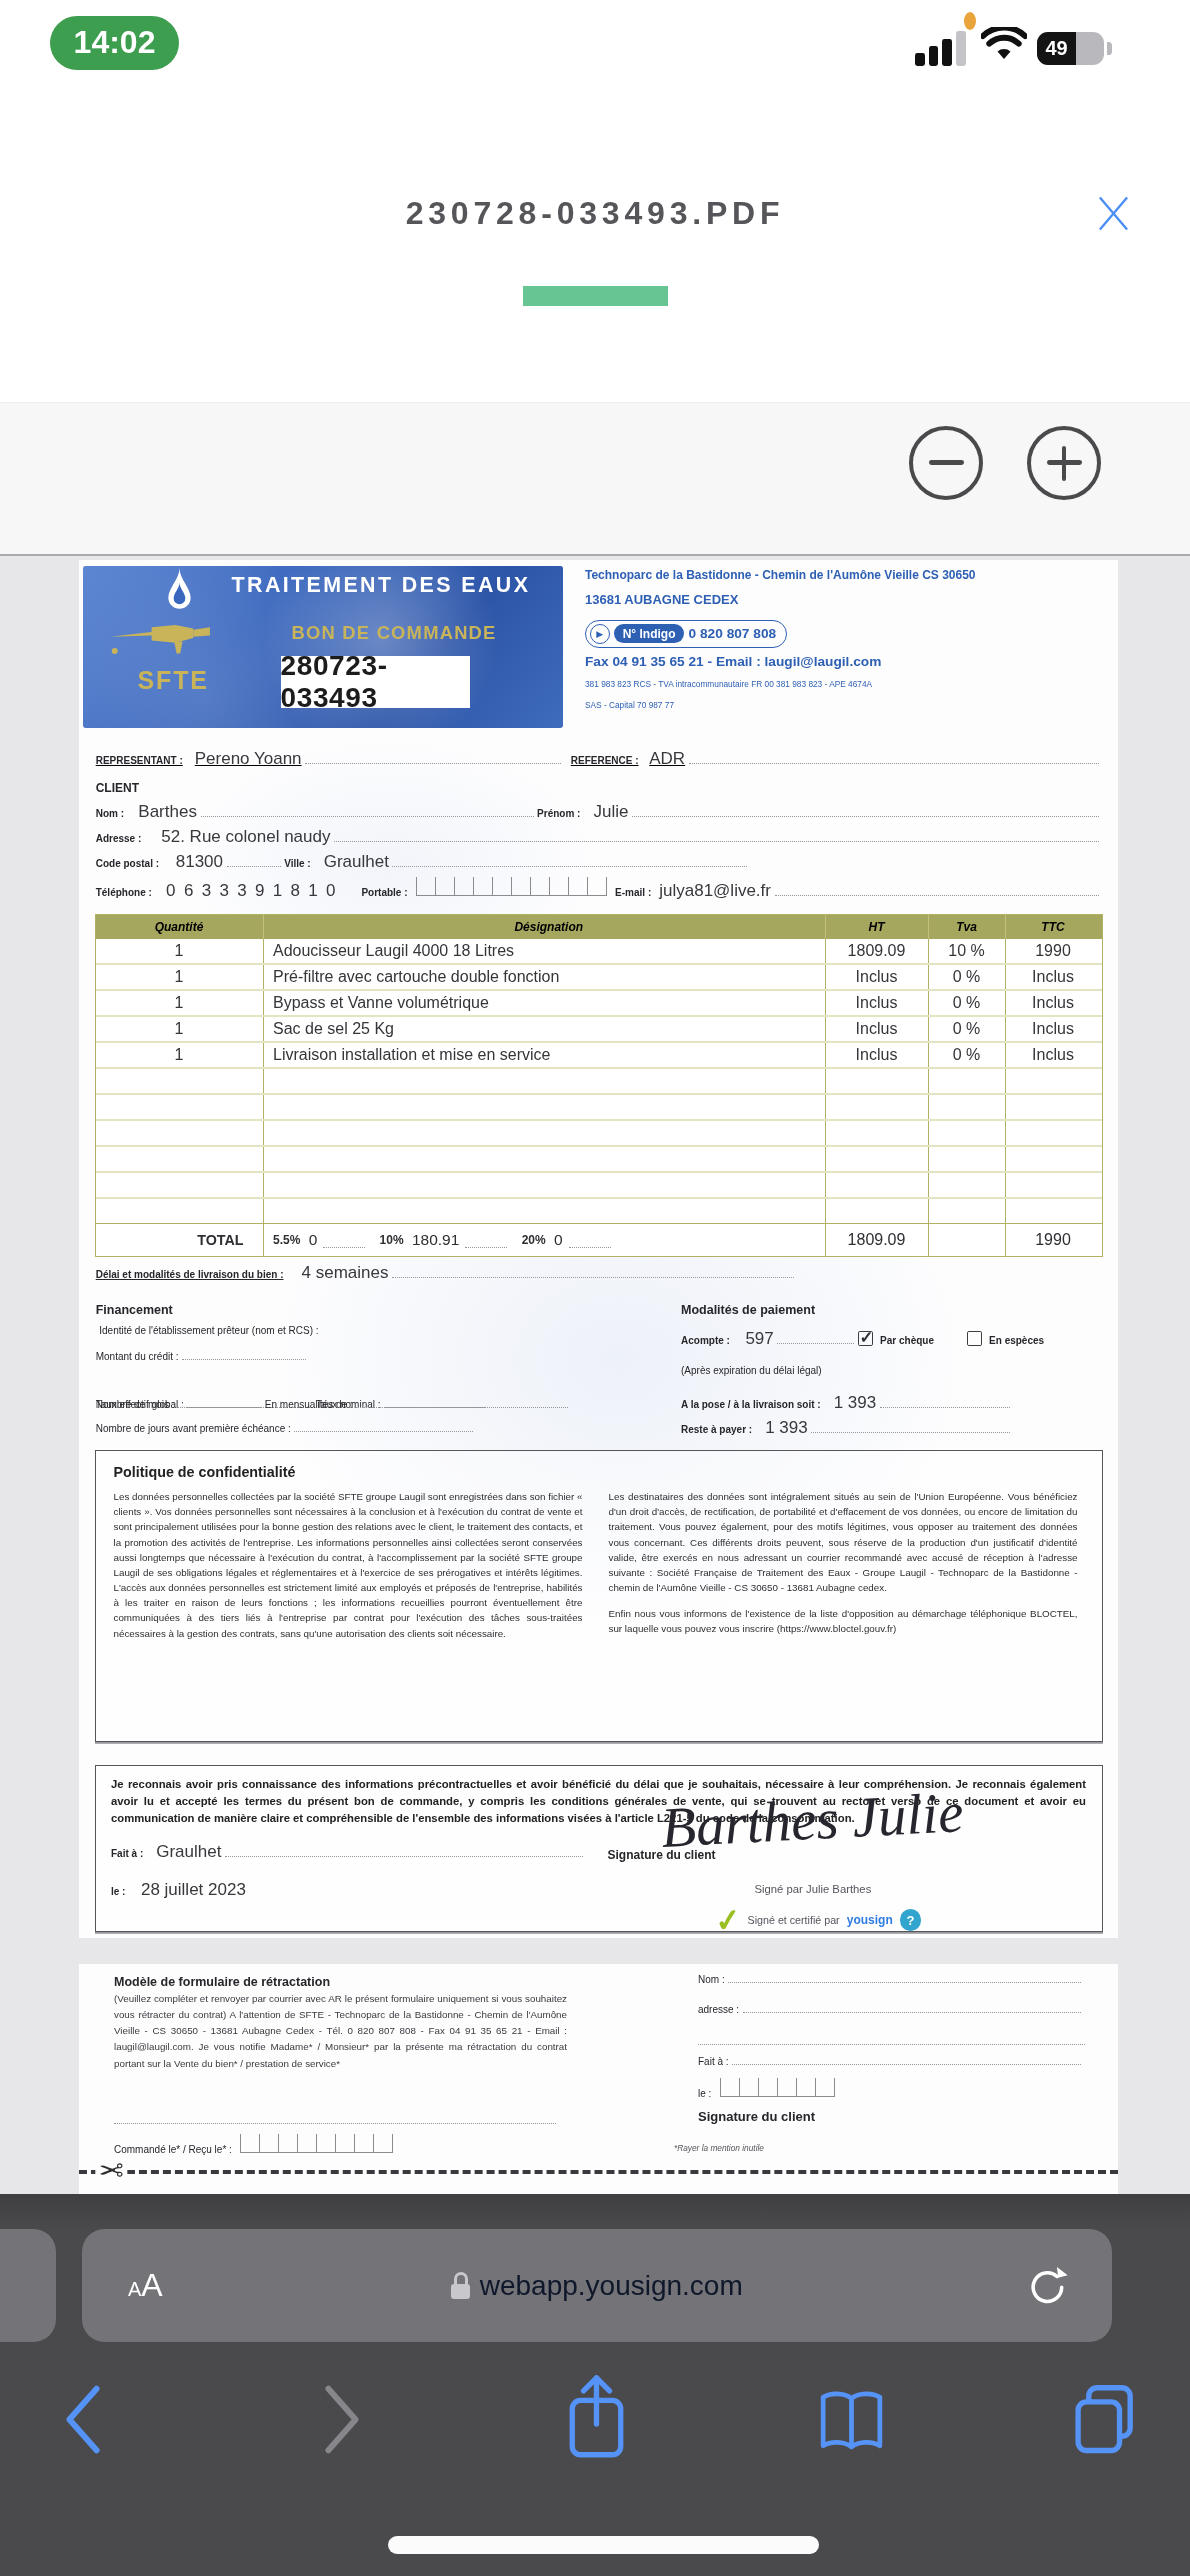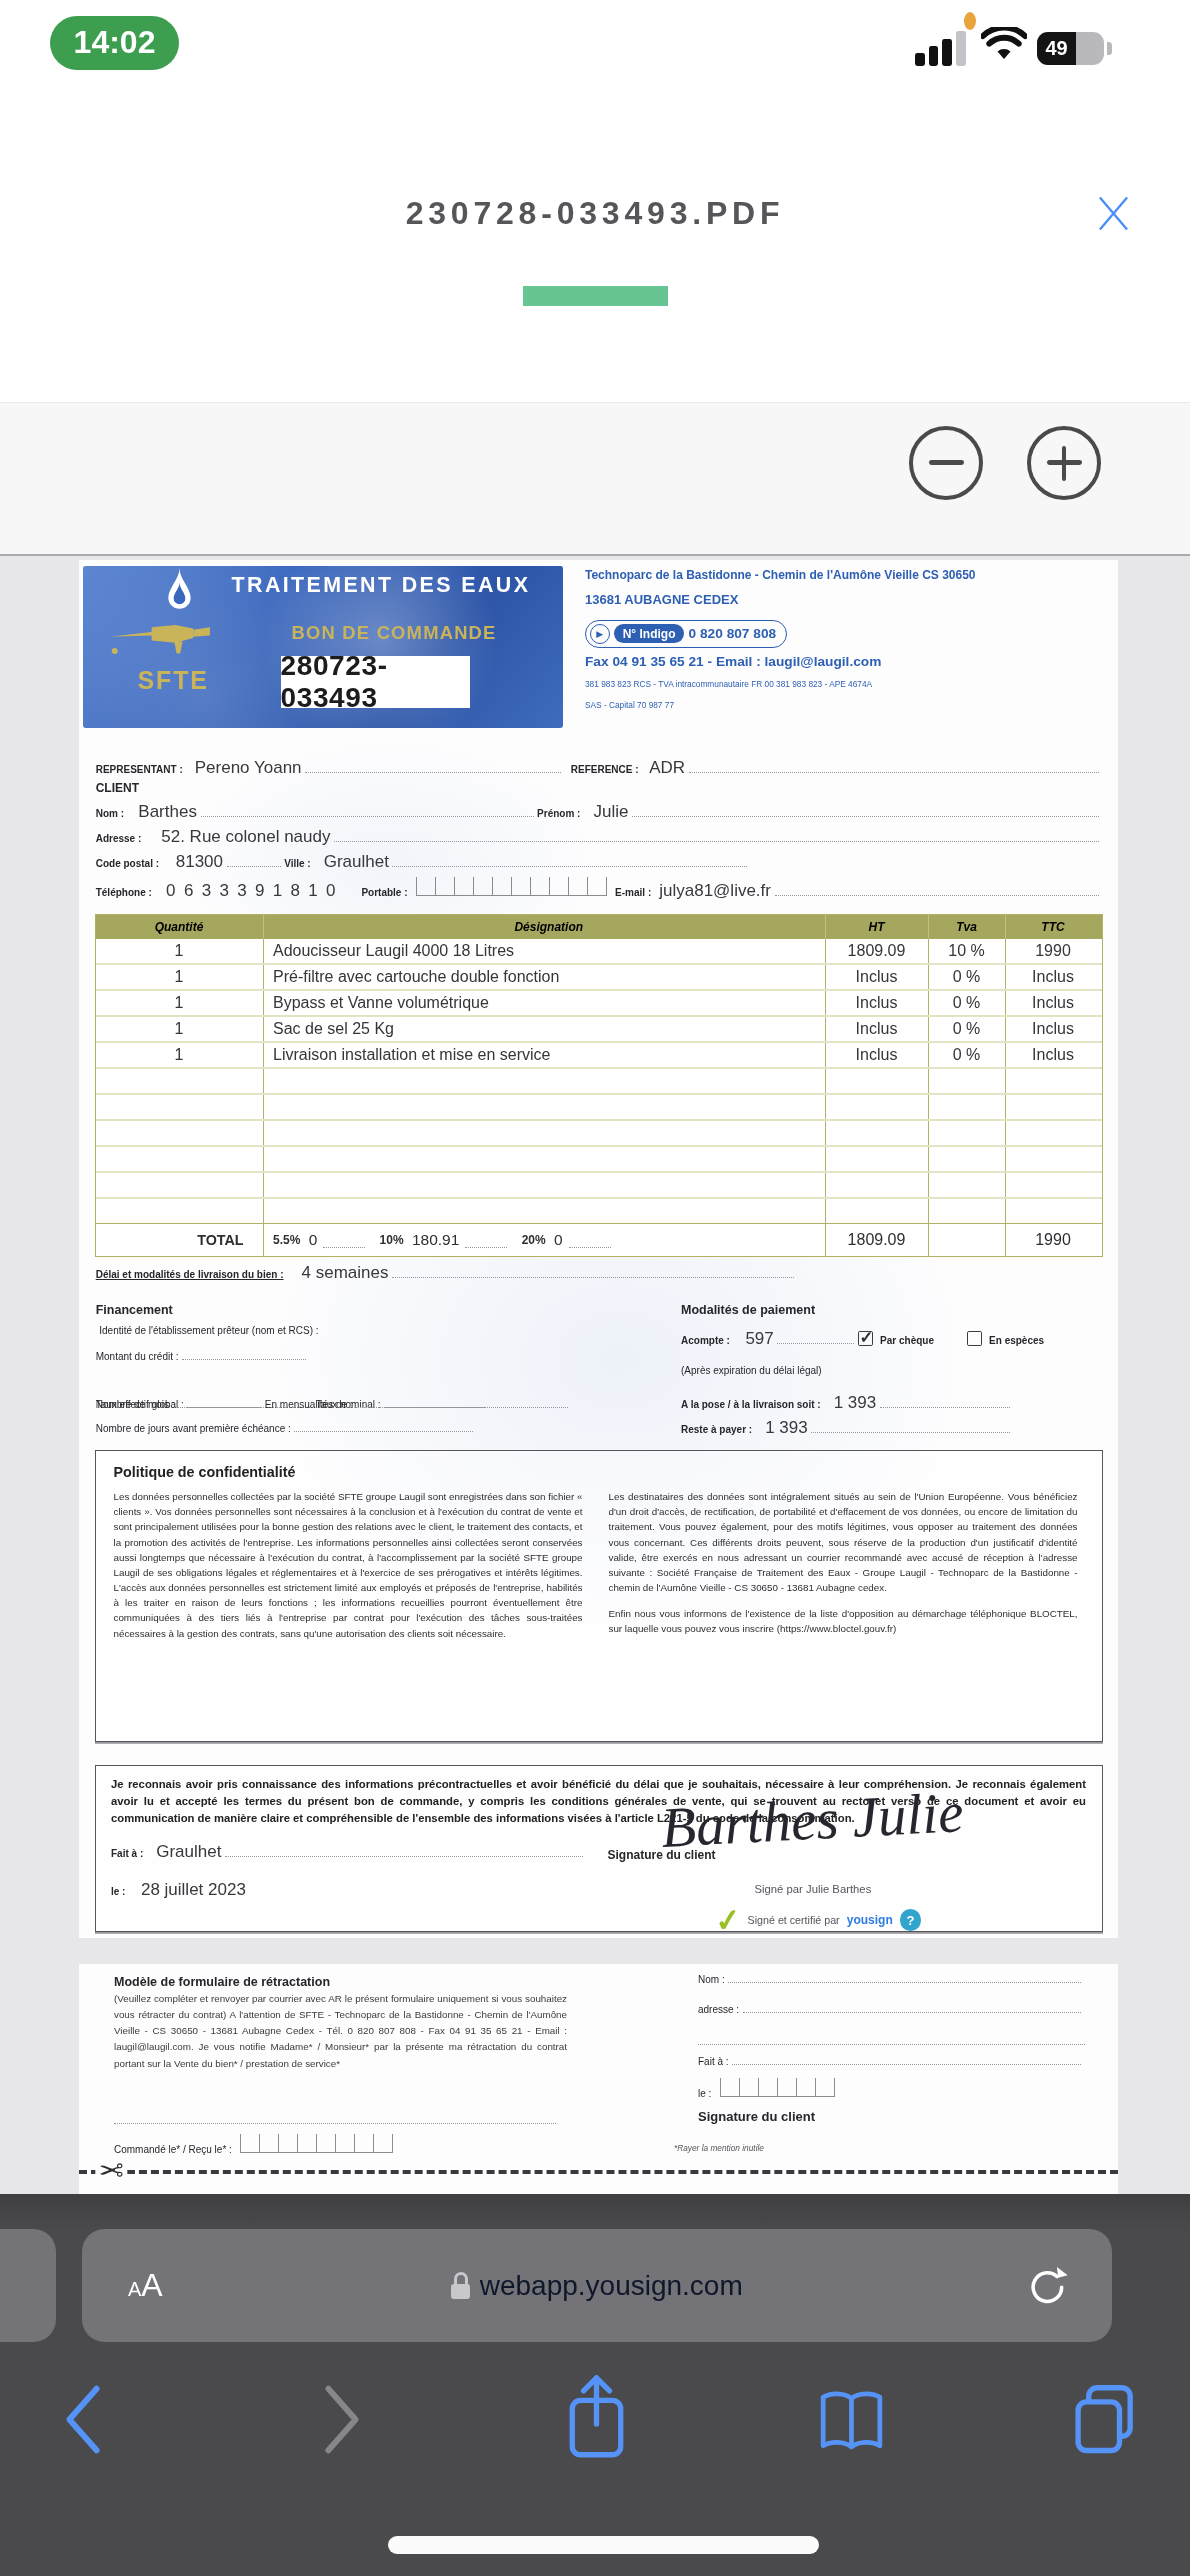--- a/index.html
+++ b/index.html
@@ -193,21 +193,21 @@
       <div class="r contact" style="left:506px;top:32px;font-size:13px;font-weight:bold;">13681 AUBAGNE CEDEX</div>
       <div class="r indigo-pill contact">
         <span class="play-c">▶</span>
         <span class="indigo-seg">N° Indigo</span>
         <span style="font-size:13.7px;font-weight:bold;">0 820 807 808</span>
       </div>
       <div class="r contact" style="left:506px;top:94px;font-size:13.7px;font-weight:bold;">Fax 04 91 35 65 21 - Email : laugil@laugil.com</div>
       <div class="r contact blur2" style="left:506px;top:119px;font-size:8.3px;">381 983 823 RCS - TVA intracommunautaire FR 00 381 983 823 - APE 4674A</div>
       <div class="r contact blur2" style="left:506px;top:140px;font-size:8.3px;">SAS - Capital 70 987 77</div>
 
-      <div class="r frow" style="left:16.7px;top:198px;width:1007px;">
+      <div class="r frow" style="left:16.7px;top:189px;width:1007px;text-decoration:underline;">
         <span class="lbl">REPRESENTANT :</span>
         <span class="val" style="margin-left:12px">Pereno Yoann</span>
         <span class="dots" style="max-width:256px"></span>
         <span class="lbl" style="margin-left:6px">REFERENCE :</span>
         <span class="val" style="margin-left:10.7px">ADR</span>
         <span class="dots"></span>
       </div>
 
       <div class="r lbl" style="left:16.7px;top:221px;font-size:12px;">CLIENT</div>
       <div class="r frow" style="left:16.7px;top:242px;width:1007px;">

